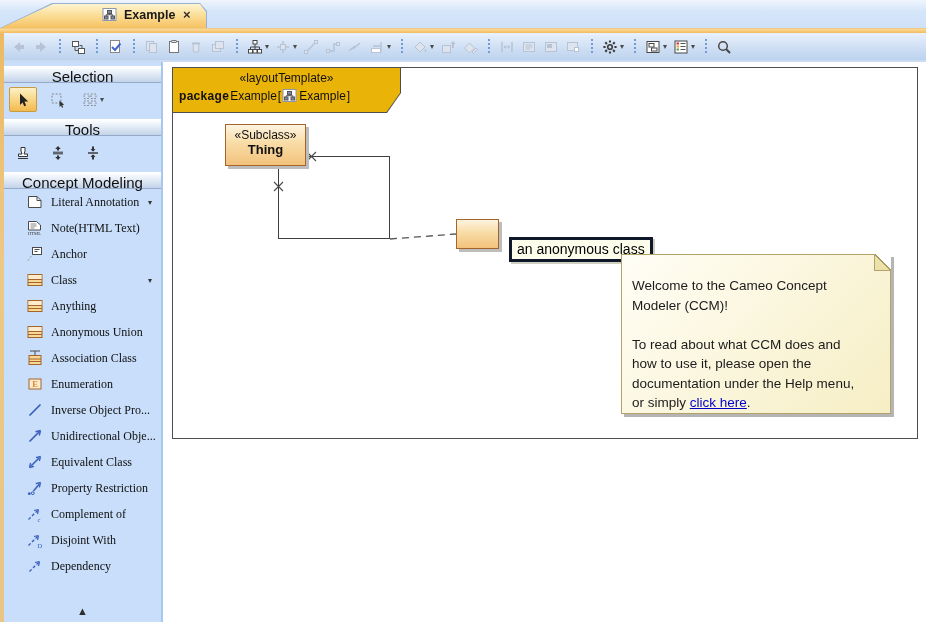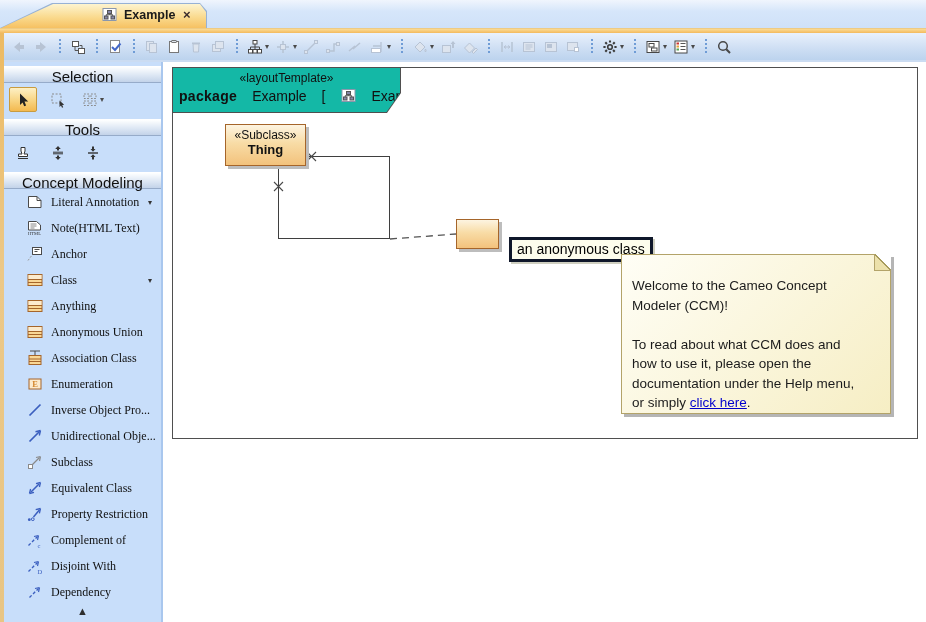--- a/index.html
+++ b/index.html
@@ -44,24 +44,24 @@
   .sbtn.selected{background:linear-gradient(#fdf0c5,#f8d482 55%,#f3b94f);border:1px solid #c89b3f;border-radius:2px;}
   .citem{display:flex;align-items:center;height:26px;padding-left:23px;font-size:12px;color:#101010;font-family:Liberation Serif, serif;}
   .citem .ico{margin-right:8px;flex:0 0 16px;}
   .ccaret{margin-left:auto;margin-right:9px;font-size:8px;color:#333;}
   .scrollup{position:absolute;bottom:9px;left:0;width:100%;text-align:center;font-size:11px;color:#2e2e2e;}
   
   .canvas{position:absolute;left:172px;top:67px;width:744px;height:370px;
           border:1px solid #4f4f4f;background:#fff;}
   .pkgb{position:absolute;left:-1px;top:-1px;width:229px;height:46px;background:#4f4f4f;
         clip-path:polygon(0 0,100% 0,100% 26px,215px 46px,0 46px);}
-  .pkgf{position:absolute;left:1px;top:1px;width:227px;height:44px;background:#14b8a6;
+  .pkgf{position:absolute;left:1px;top:1px;width:227px;height:44px;background:#eab308;
         clip-path:polygon(0 0,100% 0,100% 25px,213.5px 44px,0 44px);}
   .pkg-st{position:absolute;left:0;top:3px;width:227px;text-align:center;font-size:12px;color:#111;}
-  .pkg-row{position:absolute;left:6px;top:20px;display:flex;align-items:center;gap:15px;font-size:14px;color:#111;}
+  .pkg-row{position:absolute;left:6px;top:20px;display:flex;align-items:center;gap:1px;font-size:12px;color:#111;}
   .pkg-kw{font-weight:bold;letter-spacing:.3px;}
   .shape{position:absolute;border:1px solid #a5652a;
          background:linear-gradient(#fdf4e1,#f8dca6 45%,#f3c27c);box-shadow:3px 3px 0 #bdbdbd;}
   .thing{left:52px;top:56px;width:79px;height:40px;text-align:center;font-size:12px;color:#111;}
   .thing .st{margin-top:3px;}
   .thing .nm{font-weight:bold;font-size:13px;}
   .anon{left:283px;top:151px;width:41px;height:28px;}
   .aline{position:absolute;background:#3f3f3f;}
   .xmark{position:absolute;width:11px;height:11px;}
   .dashline{position:absolute;left:217px;top:163px;width:66px;height:10px;}
@@ -394,28 +394,20 @@
     </div>
     <div class="citem">
       <span class="ico"><svg viewBox="0 0 16 16" width="16" height="16">
           <path d="M2.5 13.5 L12.5 3.5" stroke="#3b5fbf" stroke-width="1.7"></path>
           <path d="M13.5 2.5 l-5 1.2 M13.5 2.5 l-1.2 5" stroke="#3b5fbf" stroke-width="1.4" fill="none"></path>
         </svg></span>
       <span>Unidirectional Obje...</span>
     </div>
     <div class="citem">
       <span class="ico"><svg viewBox="0 0 16 16" width="16" height="16">
-          <rect x="1.5" y="10.5" width="4" height="4" fill="#fff" stroke="#8a8a8a"></rect>
-          <path d="M5.5 10.5 L12.5 3.5" stroke="#8a8a8a" stroke-width="1.2"></path>
-          <path d="M13.5 2.5 l-4.5 1 M13.5 2.5 l-1 4.5" stroke="#8a8a8a" stroke-width="1.2" fill="none"></path>
-        </svg></span>
-      <span>Subclass</span>
-    </div>
-    <div class="citem">
-      <span class="ico"><svg viewBox="0 0 16 16" width="16" height="16">
           <path d="M4 12 L12 4" stroke="#3b5fbf" stroke-width="1.6"></path>
           <path d="M13.5 2.5 l-4.5 1.1 M13.5 2.5 l-1.1 4.5 M2.5 13.5 l4.5 -1.1 M2.5 13.5 l1.1 -4.5" stroke="#3b5fbf" stroke-width="1.3" fill="none"></path>
         </svg></span>
       <span>Equivalent Class</span>
     </div>
     <div class="citem">
       <span class="ico"><svg viewBox="0 0 16 16" width="16" height="16">
           <circle cx="2.3" cy="13.7" r="1.4" fill="#3b5fbf"></circle>
           <circle cx="5.8" cy="13.2" r="1.4" fill="none" stroke="#3b5fbf"></circle>
           <path d="M6.5 11 L12.5 3.8" stroke="#3b5fbf" stroke-width="1.5"></path>

